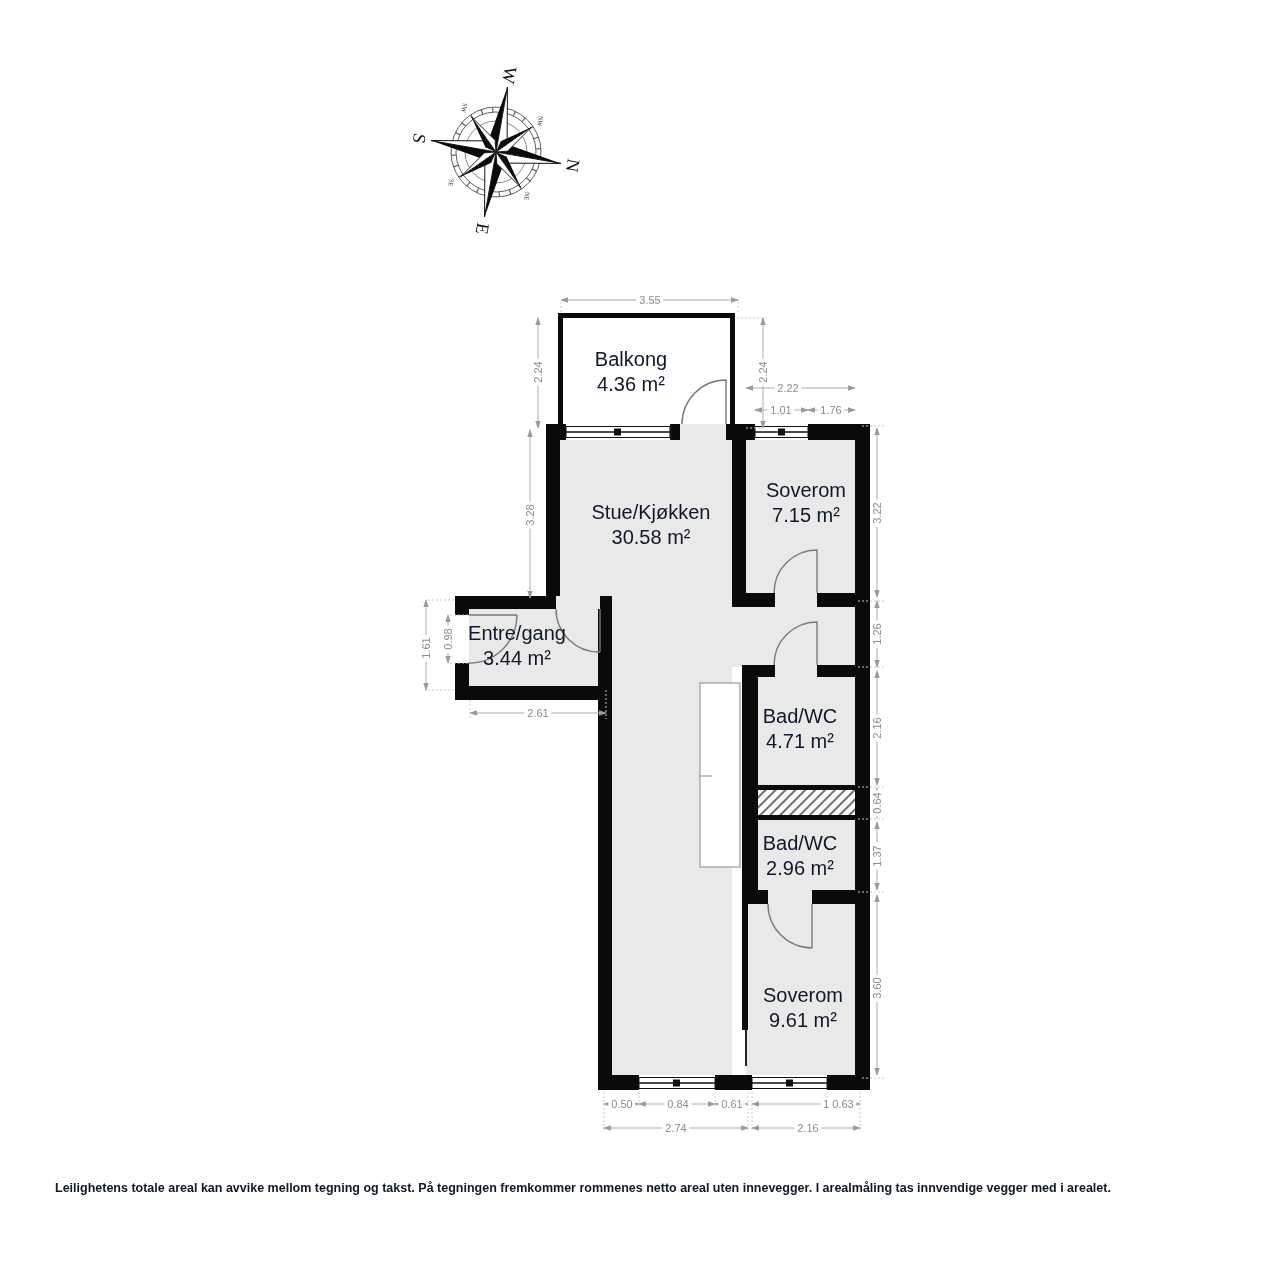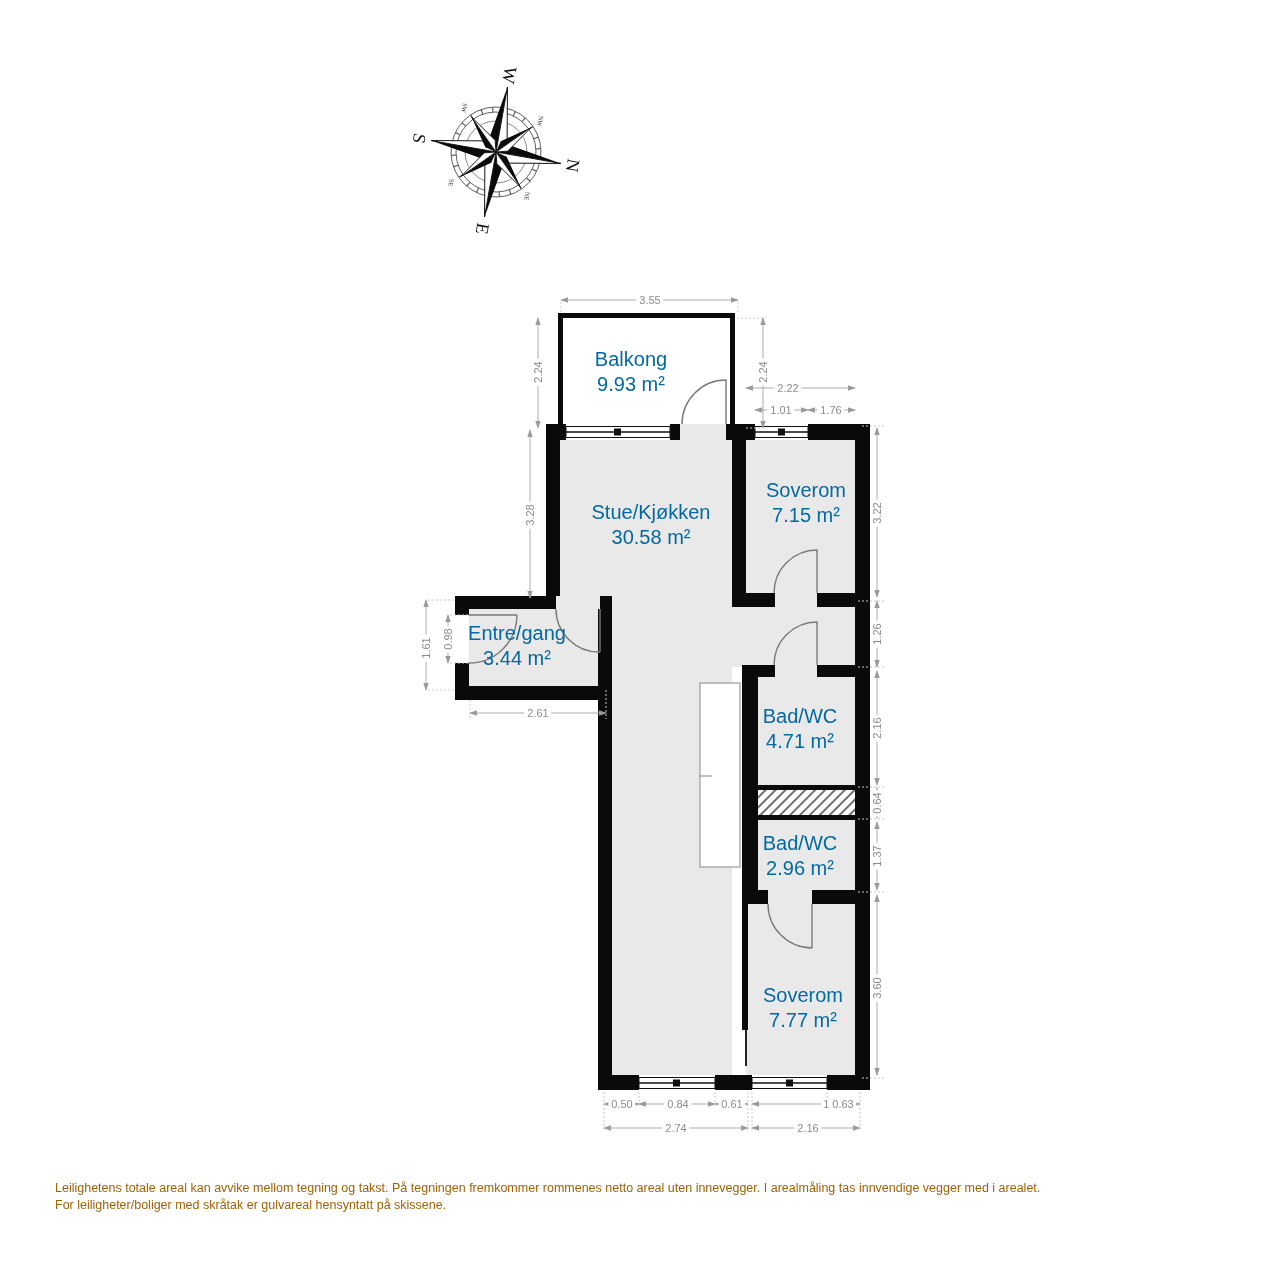--- a/index.html
+++ b/index.html
@@ -1,24 +1,24 @@
 <!DOCTYPE html>
 <html><head>
 <meta charset="utf-8">
 <style>
   html,body{margin:0;padding:0;background:#fff;}
   .page{position:relative;width:1280px;height:1280px;background:#ffffff;overflow:hidden;
         font-family:"Liberation Sans", sans-serif;}
   svg text{font-family:"Liberation Serif", serif;}
   .room-label{position:absolute;transform:translate(-50%,-50%);text-align:center;
-      color:#0369a1;font-size:20px;line-height:25px;white-space:nowrap;}
+      color:#0f172a;font-size:20px;line-height:25px;white-space:nowrap;}
   .dim-label{position:absolute;transform:translate(-50%,-50%);color:#8c8c8c;font-size:11px;
       line-height:12px;background:#fff;padding:0 3px;white-space:nowrap;}
   .dim-label.v{transform:translate(-50%,-50%) rotate(-90deg);}
-  .footer{position:absolute;left:55px;top:1180px;width:1180px;color:#a16207;font-size:12.5px;line-height:17px;}
+  .footer{position:absolute;left:55px;top:1180px;width:1180px;color:#0f172a;font-size:12.5px;line-height:17px;font-weight:bold;}
 </style>
 </head>
 <body>
 
 <div class="page">
 
 <svg width="1280" height="1280" viewBox="0 0 1280 1280" style="position:absolute;left:0;top:0">
   <defs>
     <marker id="da" markerWidth="9" markerHeight="8" refX="7" refY="3.5" orient="auto-start-reverse">
       <path d="M0,0.8 L8,3.5 L0,6.2 z" fill="#9a9a9a"></path>
@@ -212,21 +212,21 @@
       <text x="38" y="-36">NE</text>
       <text x="38" y="41">SE</text>
       <text x="-38" y="41">SW</text>
       <text x="-38" y="-36">NW</text>
     </g>
   </g>
 </svg>
 
 <div class="room-label" style="left:631px;top:372px">
   <div>Balkong</div>
-  <div>9.93 m²</div>
+  <div>4.36 m²</div>
 </div>
 <div class="room-label" style="left:651px;top:525px">
   <div>Stue/Kjøkken</div>
   <div>30.58 m²</div>
 </div>
 <div class="room-label" style="left:806px;top:503px">
   <div>Soverom</div>
   <div>7.15 m²</div>
 </div>
 <div class="room-label" style="left:517px;top:646px">
@@ -236,21 +236,21 @@
 <div class="room-label" style="left:800px;top:729px">
   <div>Bad/WC</div>
   <div>4.71 m²</div>
 </div>
 <div class="room-label" style="left:800px;top:856px">
   <div>Bad/WC</div>
   <div>2.96 m²</div>
 </div>
 <div class="room-label" style="left:803px;top:1008px">
   <div>Soverom</div>
-  <div>7.77 m²</div>
+  <div>9.61 m²</div>
 </div>
 
 <div class="dim-label" style="left:650px;top:300px">3.55</div>
 <div class="dim-label v" style="left:538px;top:372px">2.24</div>
 <div class="dim-label v" style="left:763px;top:372px">2.24</div>
 <div class="dim-label" style="left:788px;top:388px">2.22</div>
 <div class="dim-label" style="left:781px;top:410px">1.01</div>
 <div class="dim-label" style="left:831px;top:410px">1.76</div>
 <div class="dim-label v" style="left:530px;top:515px">3.28</div>
 <div class="dim-label v" style="left:877px;top:513px">3.22</div>
@@ -265,16 +265,15 @@
 <div class="dim-label" style="left:622px;top:1104px">0.50</div>
 <div class="dim-label" style="left:678px;top:1104px">0.84</div>
 <div class="dim-label" style="left:732px;top:1104px">0.61</div>
 <div class="dim-label" style="left:834px;top:1104px">1.42</div>
 <div class="dim-label" style="left:843px;top:1104px">0.63</div>
 <div class="dim-label" style="left:676px;top:1128px">2.74</div>
 <div class="dim-label" style="left:808px;top:1128px">2.16</div>
 
 <div class="footer">
   <div>Leilighetens totale areal kan avvike mellom tegning og takst. På tegningen fremkommer rommenes netto areal uten innevegger. I arealmåling tas innvendige vegger med i arealet.</div>
-  <div>For leiligheter/boliger med skråtak er gulvareal hensyntatt på skissene.</div>
 </div>
 
 </div>
 
 </body></html>

